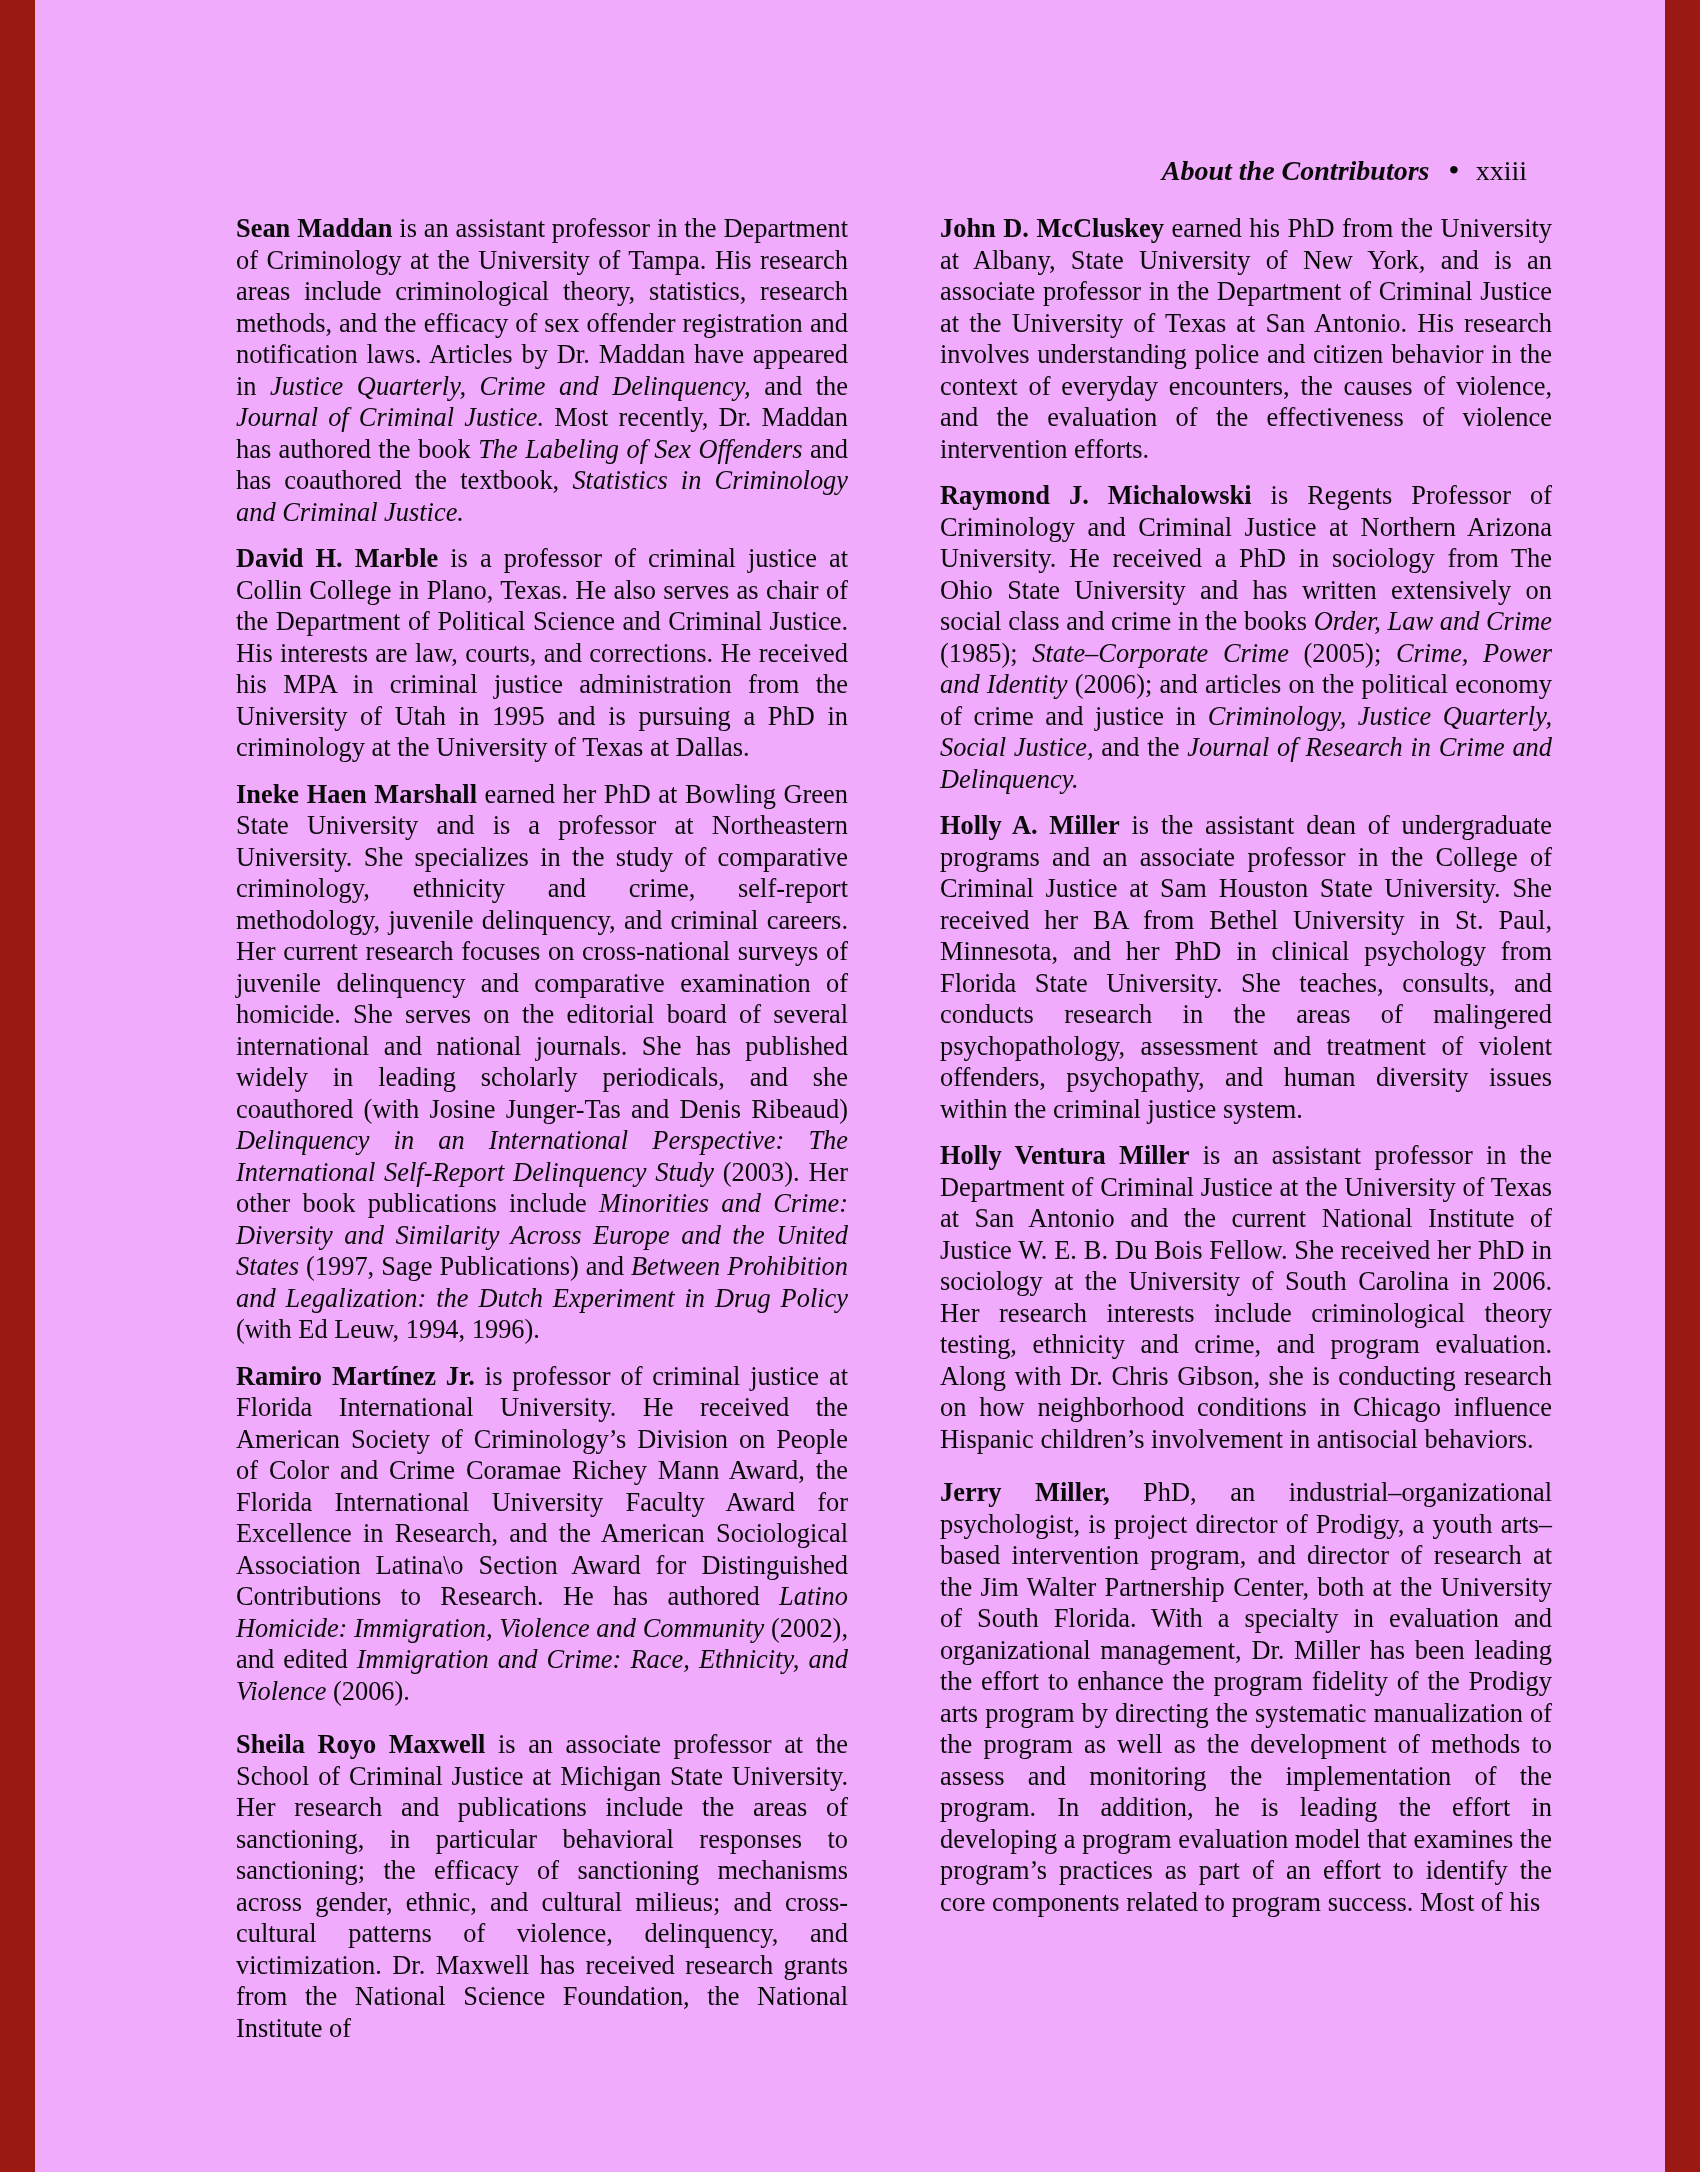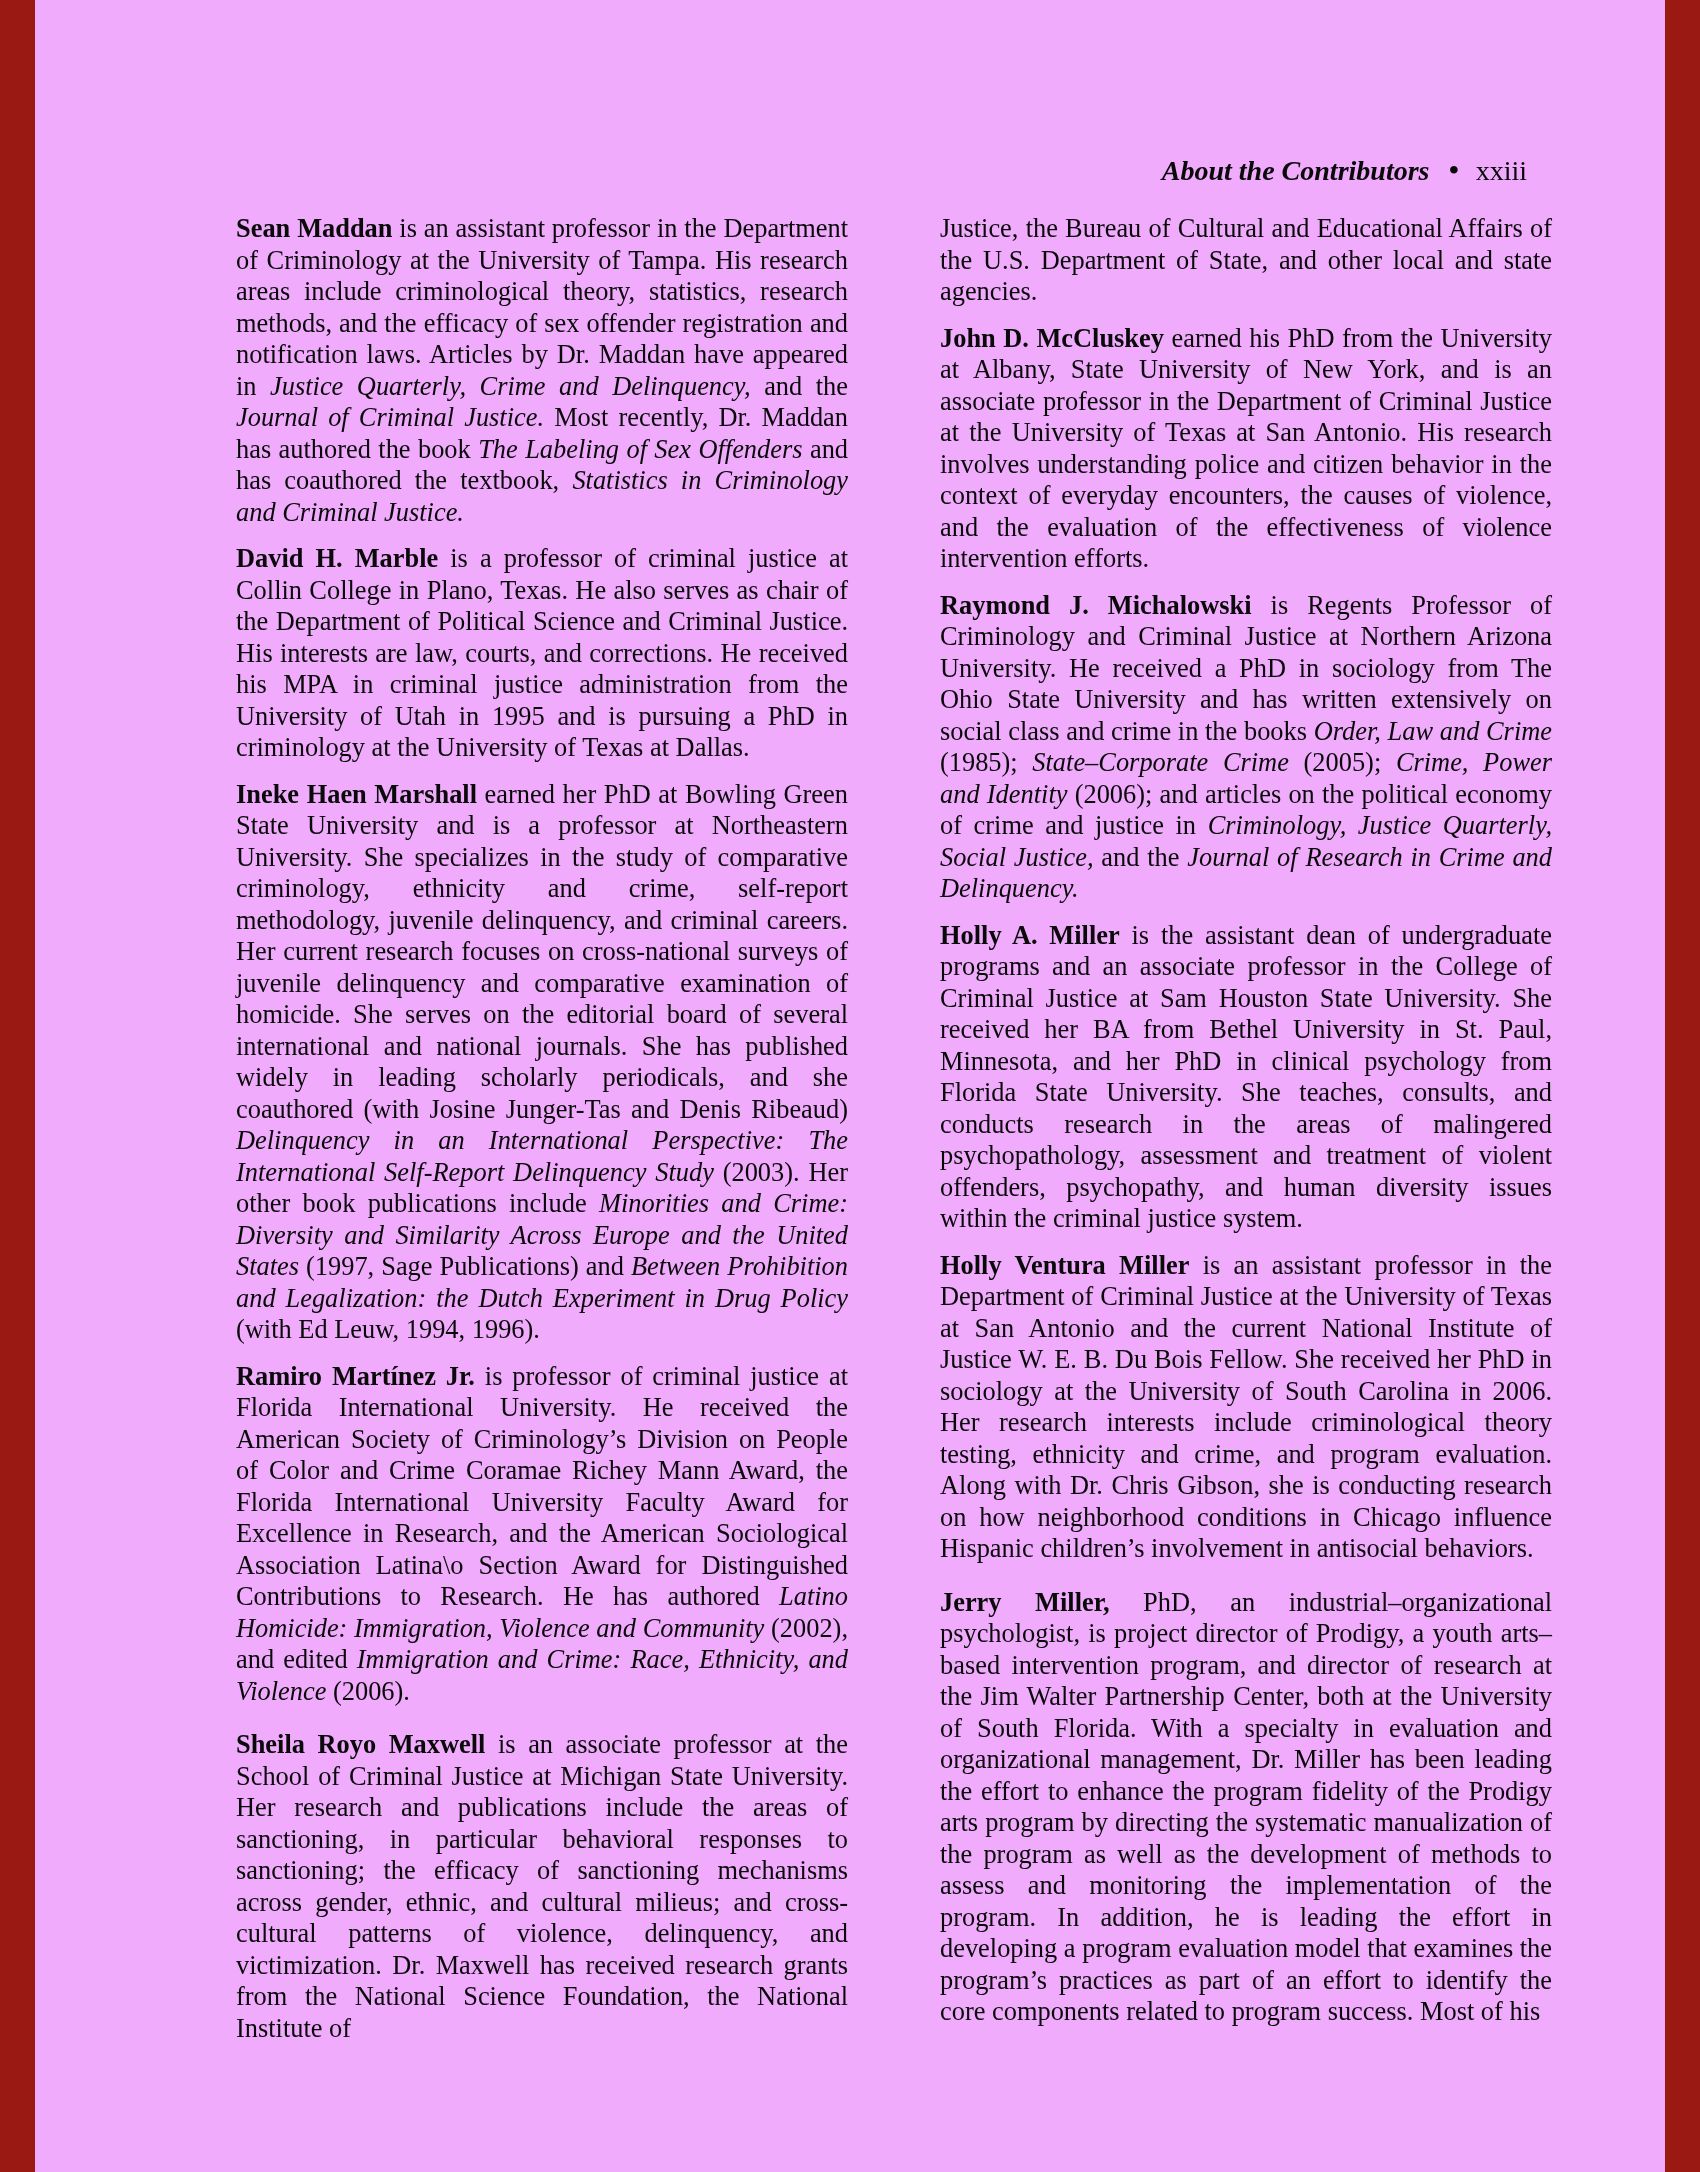--- a/index.html
+++ b/index.html
@@ -77,21 +77,20 @@
 
   <div class="columns">
     <div class="col">
         <p><b>Sean Maddan</b><span> is an assistant professor in the Department of Criminology at the University of Tampa. His research areas include criminological theory, statistics, research methods, and the efficacy of sex offender registration and notification laws. Articles by Dr. Maddan have appeared in </span><i>Justice Quarterly, Crime and Delinquency,</i><span> and the </span><i>Journal of Criminal Justice.</i><span> Most recently, Dr. Maddan has authored the book </span><i>The Labeling of Sex Offenders</i><span> and has coauthored the textbook, </span><i>Statistics in Criminology and Criminal Justice.</i></p>
         <p><b>David H. Marble</b><span> is a professor of criminal justice at Collin College in Plano, Texas. He also serves as chair of the Department of Political Science and Criminal Justice. His interests are law, courts, and corrections. He received his MPA in criminal justice administration from the University of Utah in 1995 and is pursuing a PhD in criminology at the University of Texas at Dallas.</span></p>
         <p><b>Ineke Haen Marshall</b><span> earned her PhD at Bowling Green State University and is a professor at Northeastern University. She specializes in the study of comparative criminology, ethnicity and crime, self-report methodology, juvenile delinquency, and criminal careers. Her current research focuses on cross-national surveys of juvenile delinquency and comparative examination of homicide. She serves on the editorial board of several international and national journals. She has published widely in leading scholarly periodicals, and she coauthored (with Josine Junger-Tas and Denis Ribeaud) </span><i>Delinquency in an International Perspective: The International Self-Report Delinquency Study</i><span> (2003). Her other book publications include </span><i>Minorities and Crime: Diversity and Similarity Across Europe and the United States</i><span> (1997, Sage Publications) and </span><i>Between Prohibition and Legalization: the Dutch Experiment in Drug Policy</i><span> (with Ed Leuw, 1994, 1996).</span></p>
         <p><b>Ramiro Martínez Jr.</b><span> is professor of criminal justice at Florida International University. He received the American Society of Criminology’s Division on People of Color and Crime Coramae Richey Mann Award, the Florida International University Faculty Award for Excellence in Research, and the American Sociological Association Latina\o Section Award for Distinguished Contributions to Research. He has authored </span><i>Latino Homicide: Immigration, Violence and Community</i><span> (2002), and edited </span><i>Immigration and Crime: Race, Ethnicity, and Violence</i><span> (2006).</span></p>
         <p><b>Sheila Royo Maxwell</b><span> is an associate professor at the School of Criminal Justice at Michigan State University. Her research and publications include the areas of sanctioning, in particular behavioral responses to sanctioning; the efficacy of sanctioning mechanisms across gender, ethnic, and cultural milieus; and cross-cultural patterns of violence, delinquency, and victimization. Dr. Maxwell has received research grants from the National Science Foundation, the National Institute of</span></p>
       </div>
     <div class="col">
-        <p><span>Justice, the Bureau of Cultural and Educational Affairs of the U.S. Department of State, and other local and state agencies.</span></p>
         <p><b>John D. McCluskey</b><span> earned his PhD from the University at Albany, State University of New York, and is an associate professor in the Department of Criminal Justice at the University of Texas at San Antonio. His research involves understanding police and citizen behavior in the context of everyday encounters, the causes of violence, and the evaluation of the effectiveness of violence intervention efforts.</span></p>
         <p><b>Raymond J. Michalowski</b><span> is Regents Professor of Criminology and Criminal Justice at Northern Arizona University. He received a PhD in sociology from The Ohio State University and has written extensively on social class and crime in the books </span><i>Order, Law and Crime</i><span> (1985); </span><i>State–Corporate Crime</i><span> (2005); </span><i>Crime, Power and Identity</i><span> (2006); and articles on the political economy of crime and justice in </span><i>Criminology, Justice Quarterly, Social Justice,</i><span> and the </span><i>Journal of Research in Crime and Delinquency.</i></p>
         <p><b>Holly A. Miller</b><span> is the assistant dean of undergraduate programs and an associate professor in the College of Criminal Justice at Sam Houston State University. She received her BA from Bethel University in St. Paul, Minnesota, and her PhD in clinical psychology from Florida State University. She teaches, consults, and conducts research in the areas of malingered psychopathology, assessment and treatment of violent offenders, psychopathy, and human diversity issues within the criminal justice system.</span></p>
         <p><b>Holly Ventura Miller</b><span> is an assistant professor in the Department of Criminal Justice at the University of Texas at San Antonio and the current National Institute of Justice W. E. B. Du Bois Fellow. She received her PhD in sociology at the University of South Carolina in 2006. Her research interests include criminological theory testing, ethnicity and crime, and program evaluation. Along with Dr. Chris Gibson, she is conducting research on how neighborhood conditions in Chicago influence Hispanic children’s involvement in antisocial behaviors.</span></p>
         <p><b>Jerry Miller,</b><span> PhD, an industrial–organizational psychologist, is project director of Prodigy, a youth arts–based intervention program, and director of research at the Jim Walter Partnership Center, both at the University of South Florida. With a specialty in evaluation and organizational management, Dr. Miller has been leading the effort to enhance the program fidelity of the Prodigy arts program by directing the systematic manualization of the program as well as the development of methods to assess and monitoring the implementation of the program. In addition, he is leading the effort in developing a program evaluation model that examines the program’s practices as part of an effort to identify the core components related to program success. Most of his</span></p>
       </div>
   </div>
 </div>
 
 

